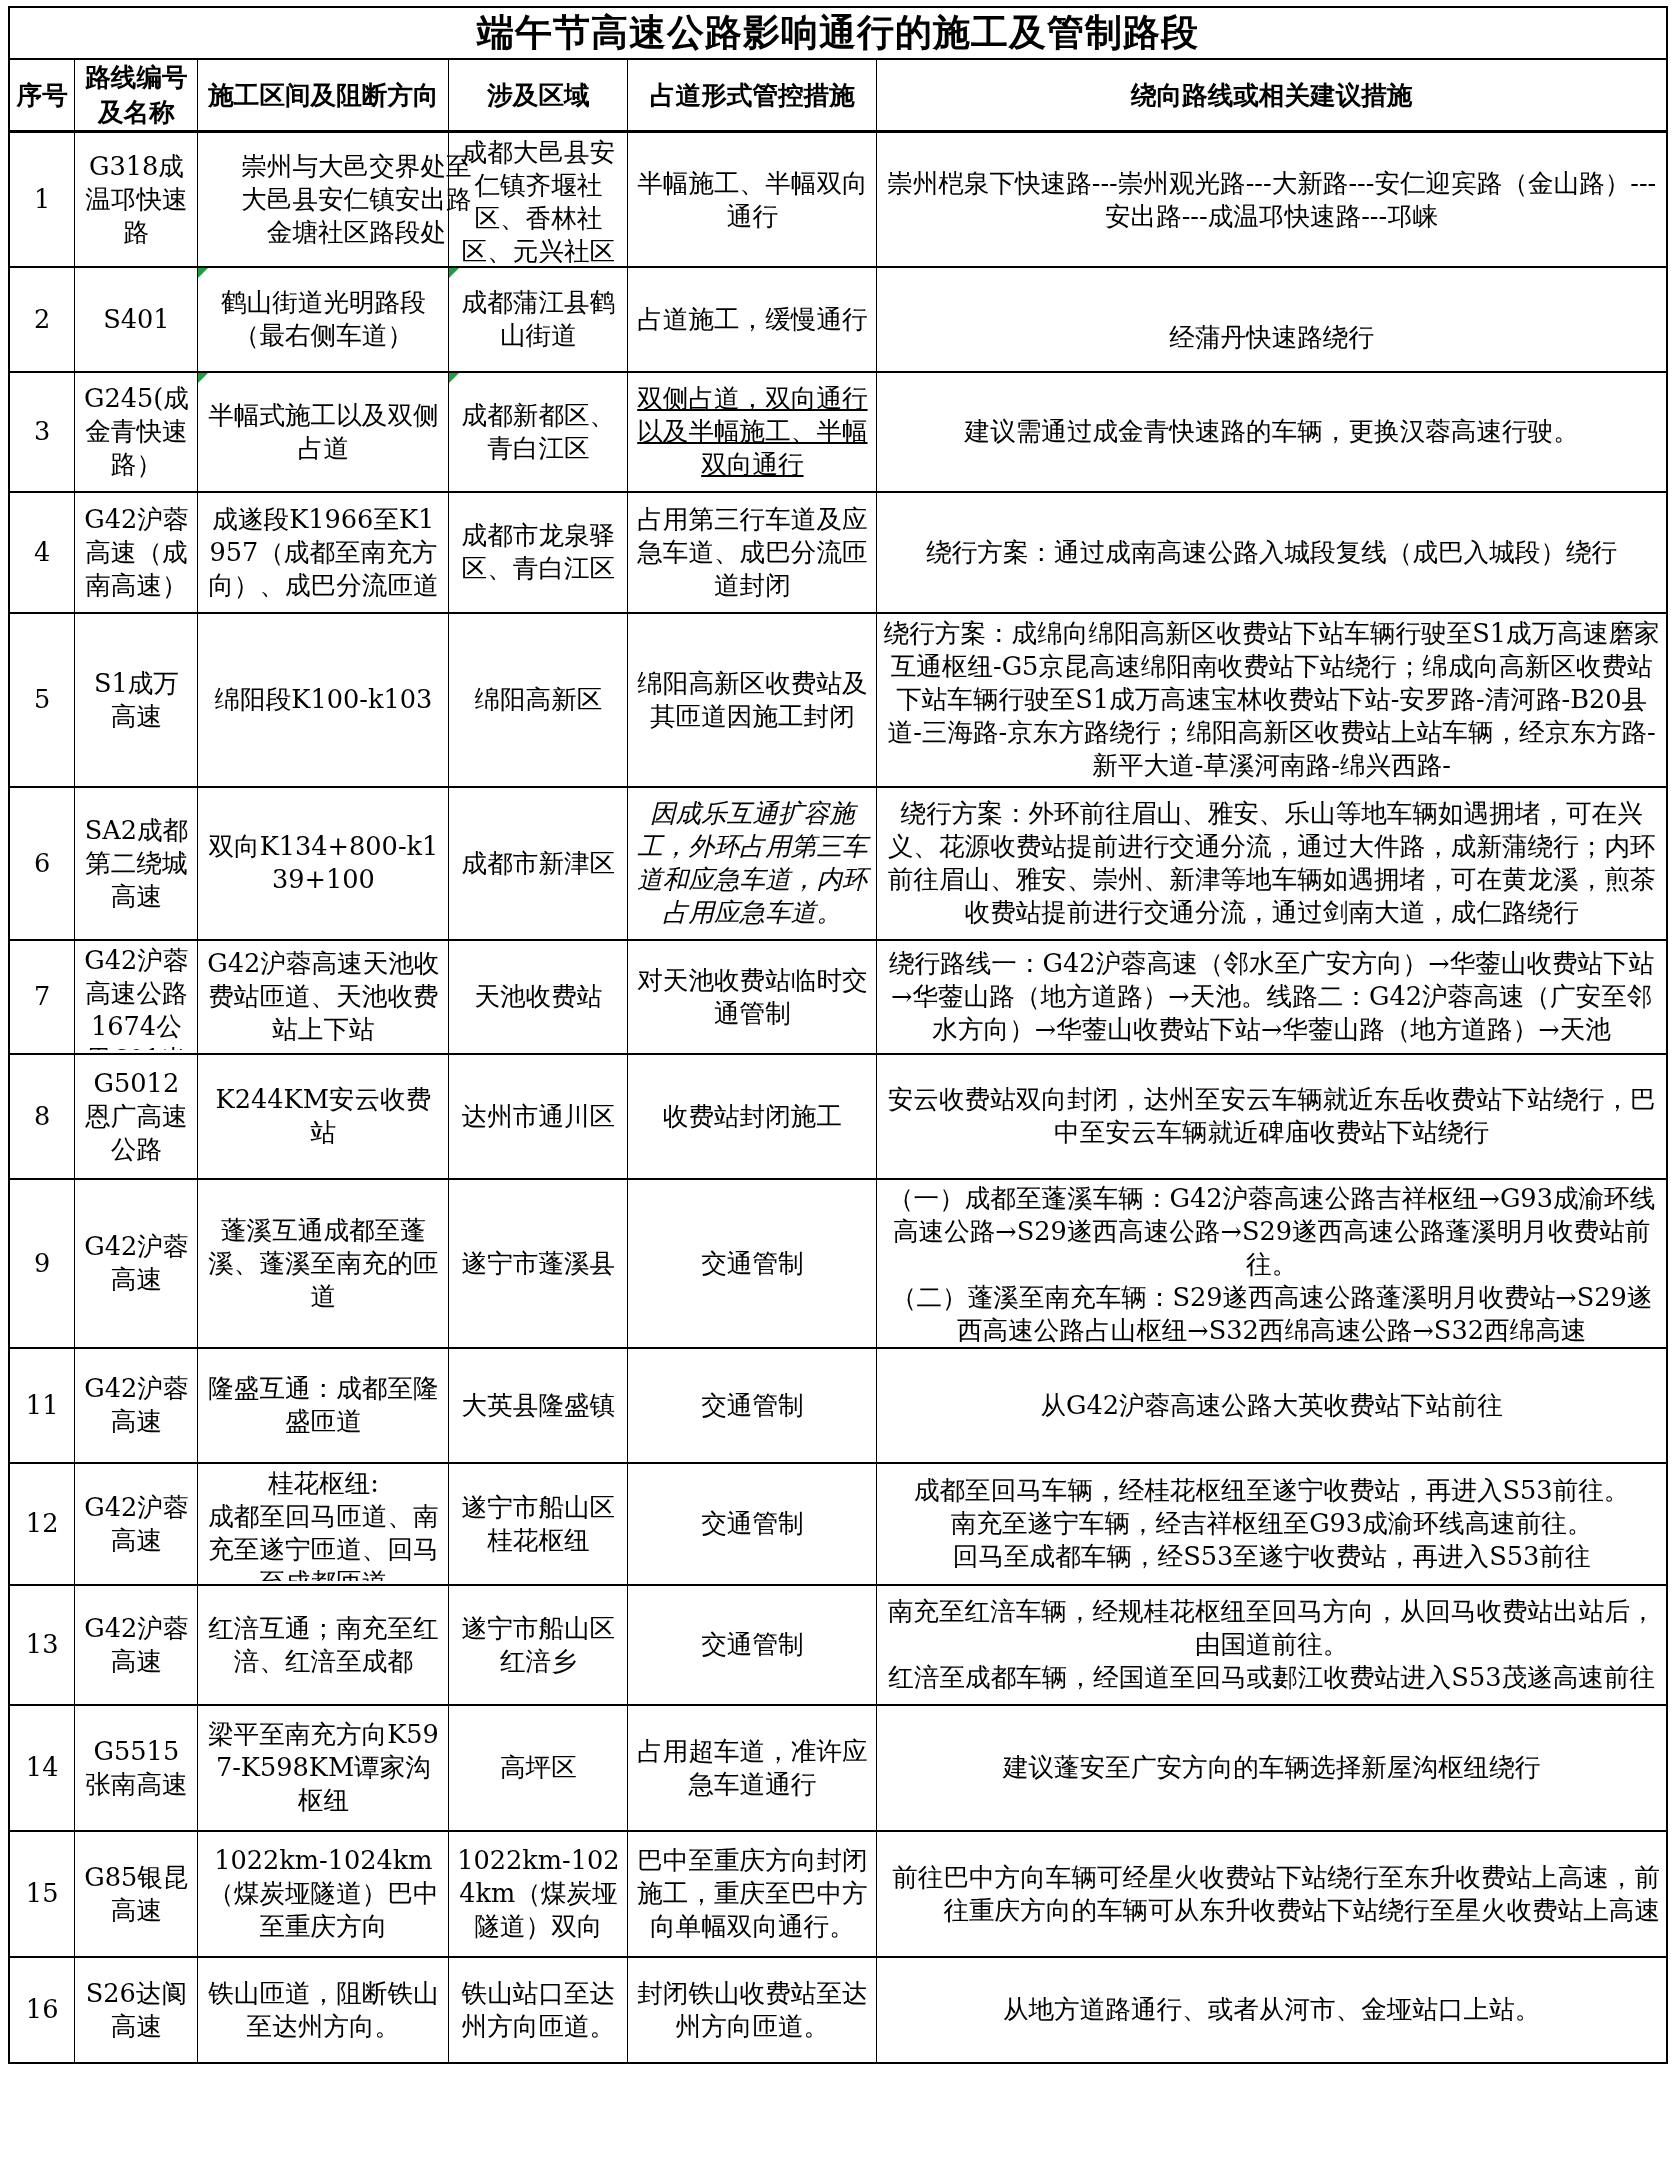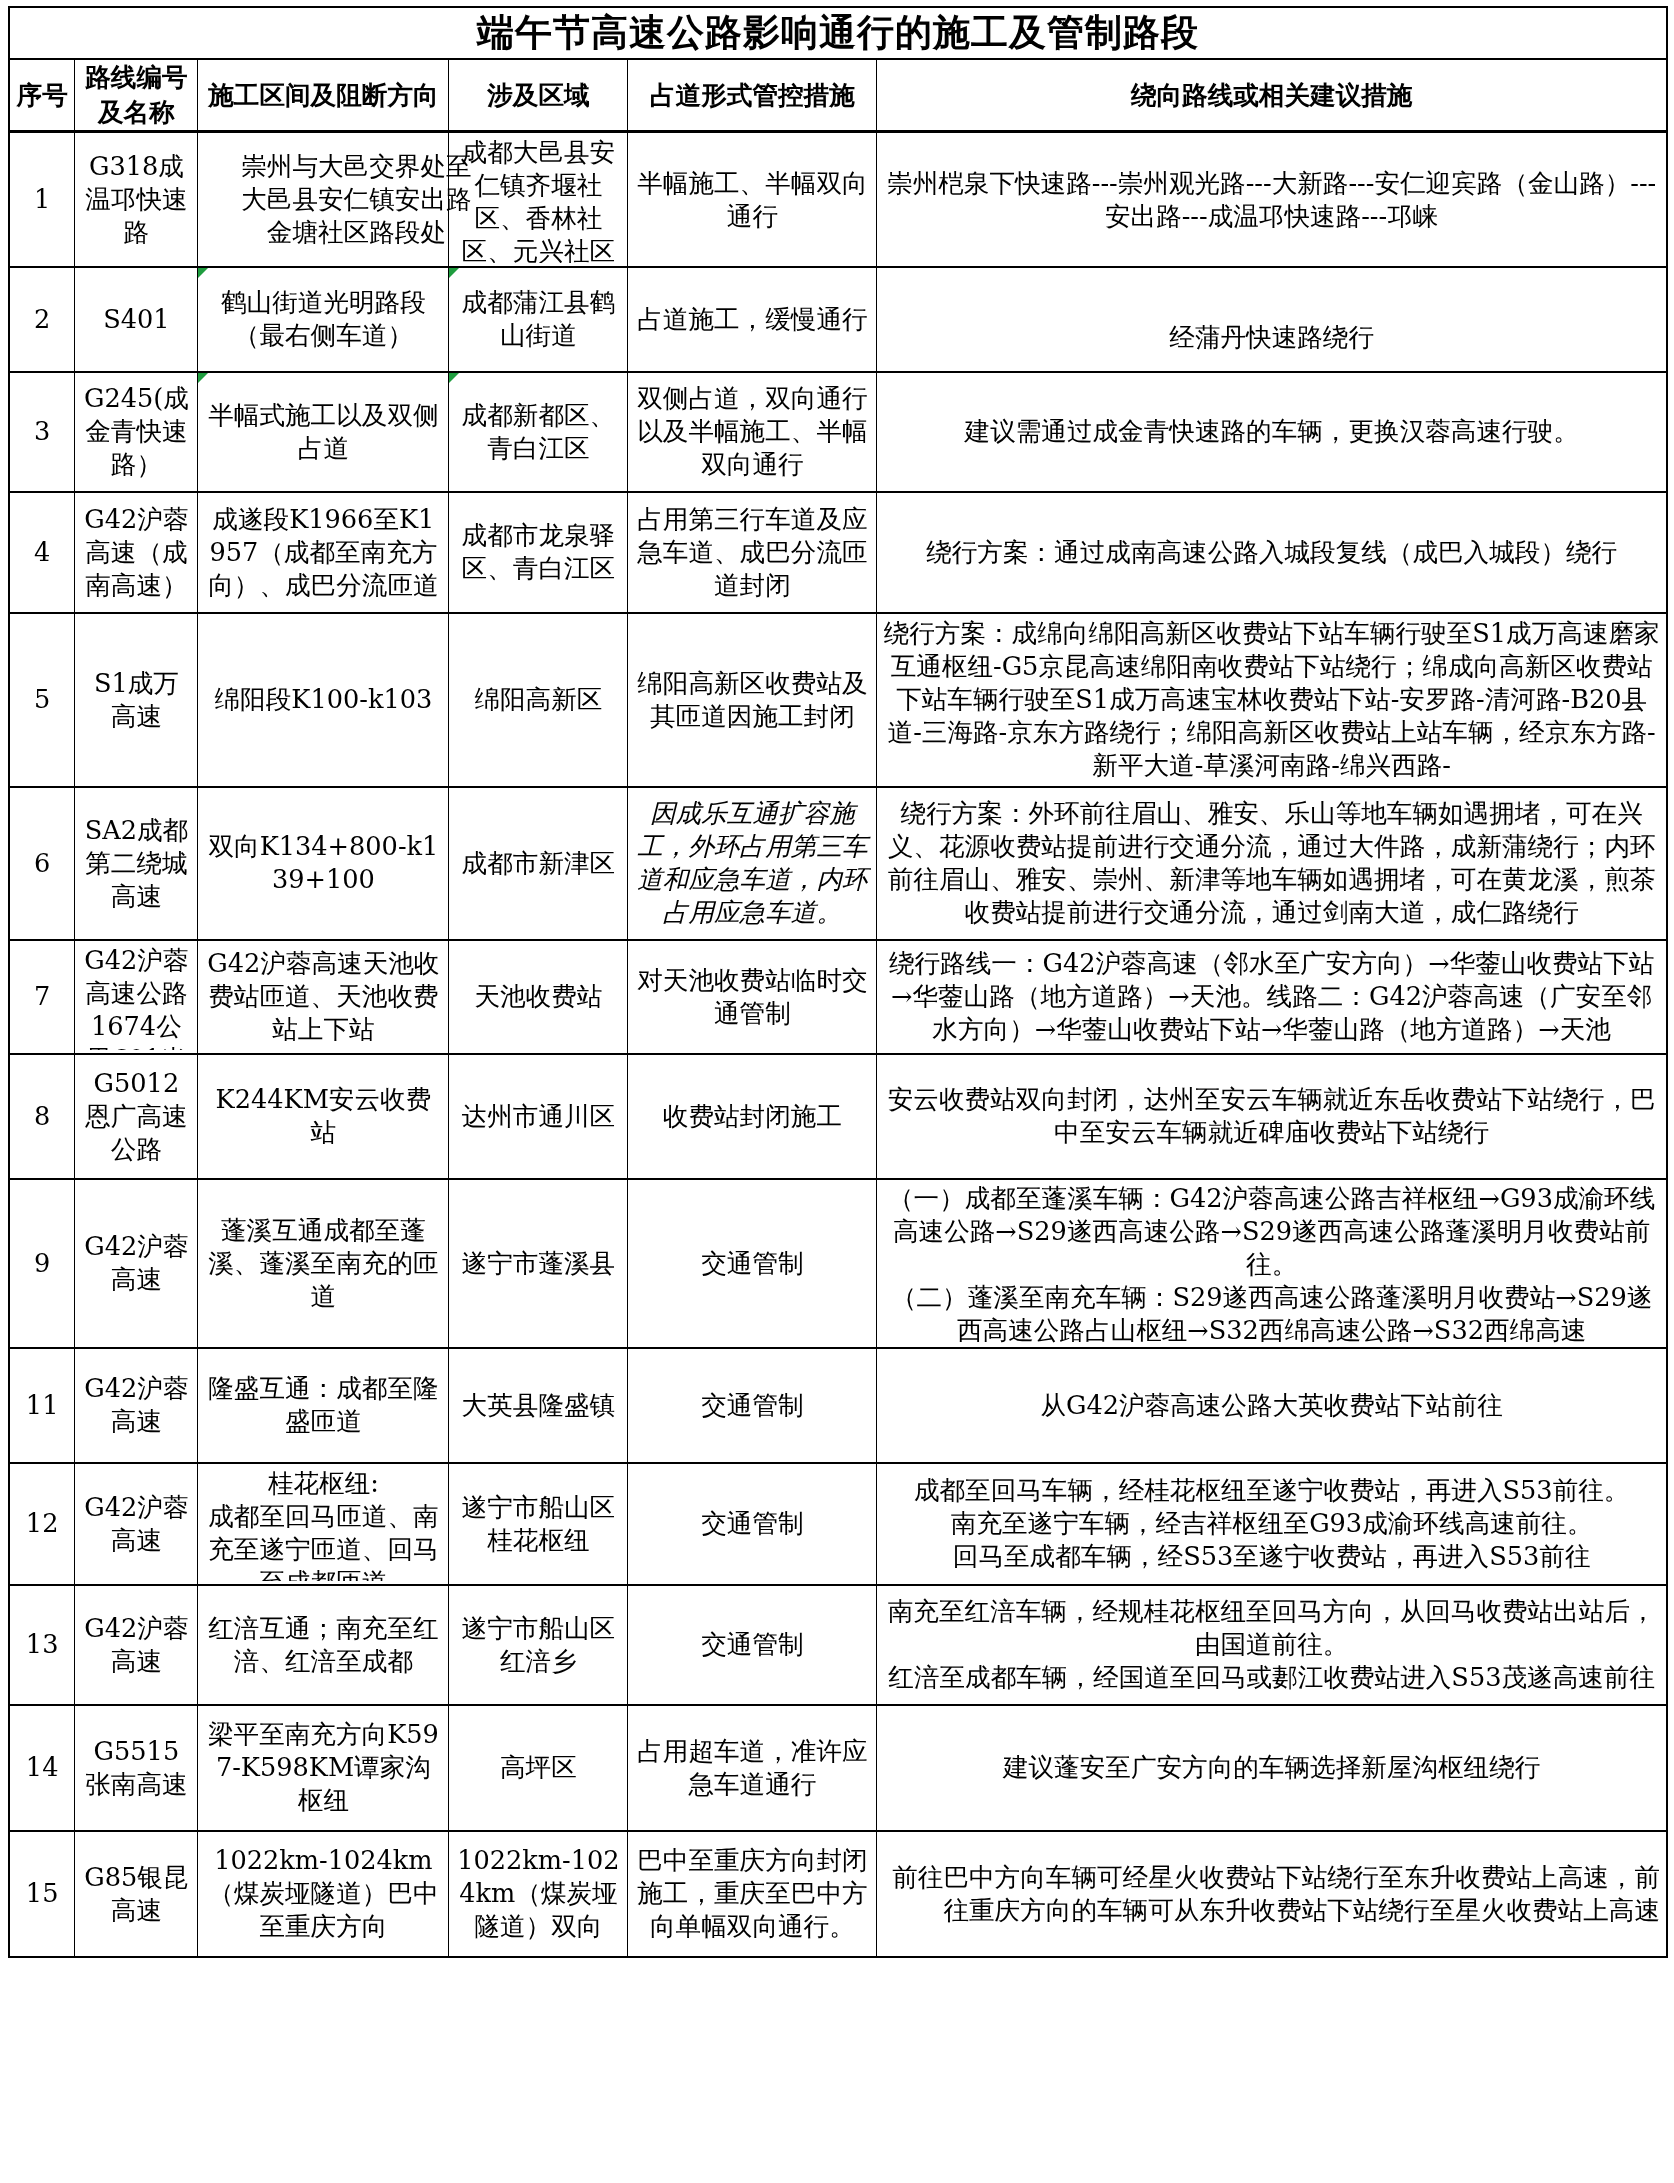--- a/index.html
+++ b/index.html
@@ -135,21 +135,21 @@
           </td>
     <td>
             <div class="clip" style="max-height: 112px;">半幅式施工以及双侧占道</div>
             <span class="tri" style="border-top-color: rgb(31, 157, 63);"></span>
           </td>
     <td>
             <div class="clip" style="max-height: 112px;">成都新都区、青白江区</div>
             <span class="tri" style="border-top-color: rgb(31, 157, 63);"></span>
           </td>
     <td>
-            <div class="clip" style="max-height: 112px;">双侧占道，双向通行以及半幅施工、半幅双向通行</div>
+            <div class="clip" style="max-height: 112px; text-decoration: underline;">双侧占道，双向通行以及半幅施工、半幅双向通行</div>
           </td>
     <td>
             <div class="clip" style="max-height: 112px;">建议需通过成金青快速路的车辆，更换汉蓉高速行驶。</div>
           </td>
   </tr>
         <tr style="height: 121px;">
     <td>
             <div class="clip" style="max-height: 113px;">4</div>
           </td>
     <td>
@@ -364,18 +364,38 @@
             <div class="clip" style="max-height: 118px;">1022km-1024km（煤炭垭隧道）巴中至重庆方向</div>
           </td>
     <td>
             <div class="clip" style="max-height: 118px;">1022km-1024km（煤炭垭隧道）双向</div>
           </td>
     <td>
             <div class="clip" style="max-height: 118px;">巴中至重庆方向封闭施工，重庆至巴中方向单幅双向通行。</div>
           </td>
     <td>
             <div class="clip" style="max-height: 118px; text-align: right;">前往巴中方向车辆可经星火收费站下站绕行至东升收费站上高速，前往重庆方向的车辆可从东升收费站下站绕行至星火收费站上高速</div>
+          </td>
+  </tr>
+        <tr style="height: 106px;">
+    <td>
+            <div class="clip" style="max-height: 99px;">16</div>
+          </td>
+    <td>
+            <div class="clip" style="max-height: 99px;">S26达阆高速</div>
+          </td>
+    <td>
+            <div class="clip" style="max-height: 99px;">铁山匝道，阻断铁山至达州方向。</div>
+          </td>
+    <td>
+            <div class="clip" style="max-height: 99px;">铁山站口至达州方向匝道。</div>
+          </td>
+    <td>
+            <div class="clip" style="max-height: 99px;">封闭铁山收费站至达州方向匝道。</div>
+          </td>
+    <td>
+            <div class="clip" style="max-height: 99px;">从地方道路通行、或者从河市、金垭站口上站。</div>
           </td>
   </tr>
       </tbody>
   </table>
 </div>
 
 
 </body></html>

